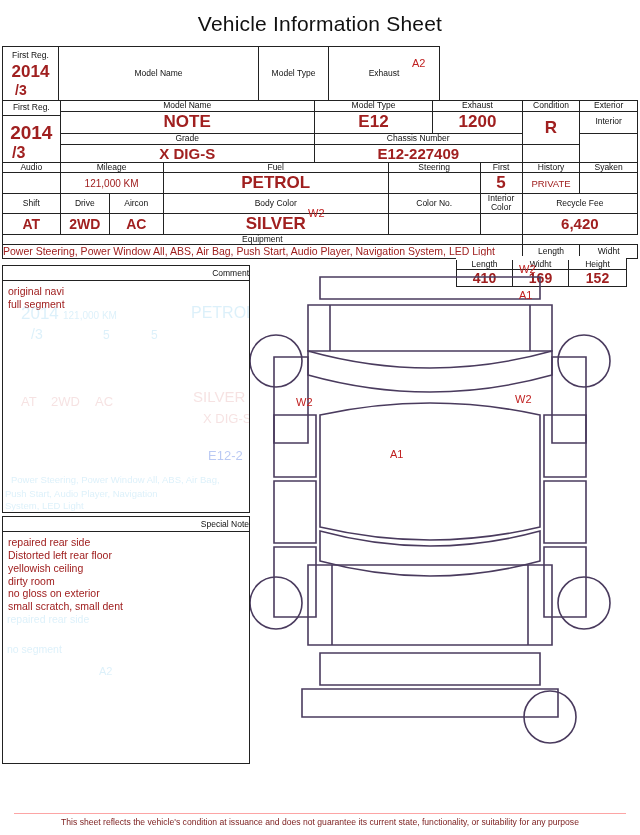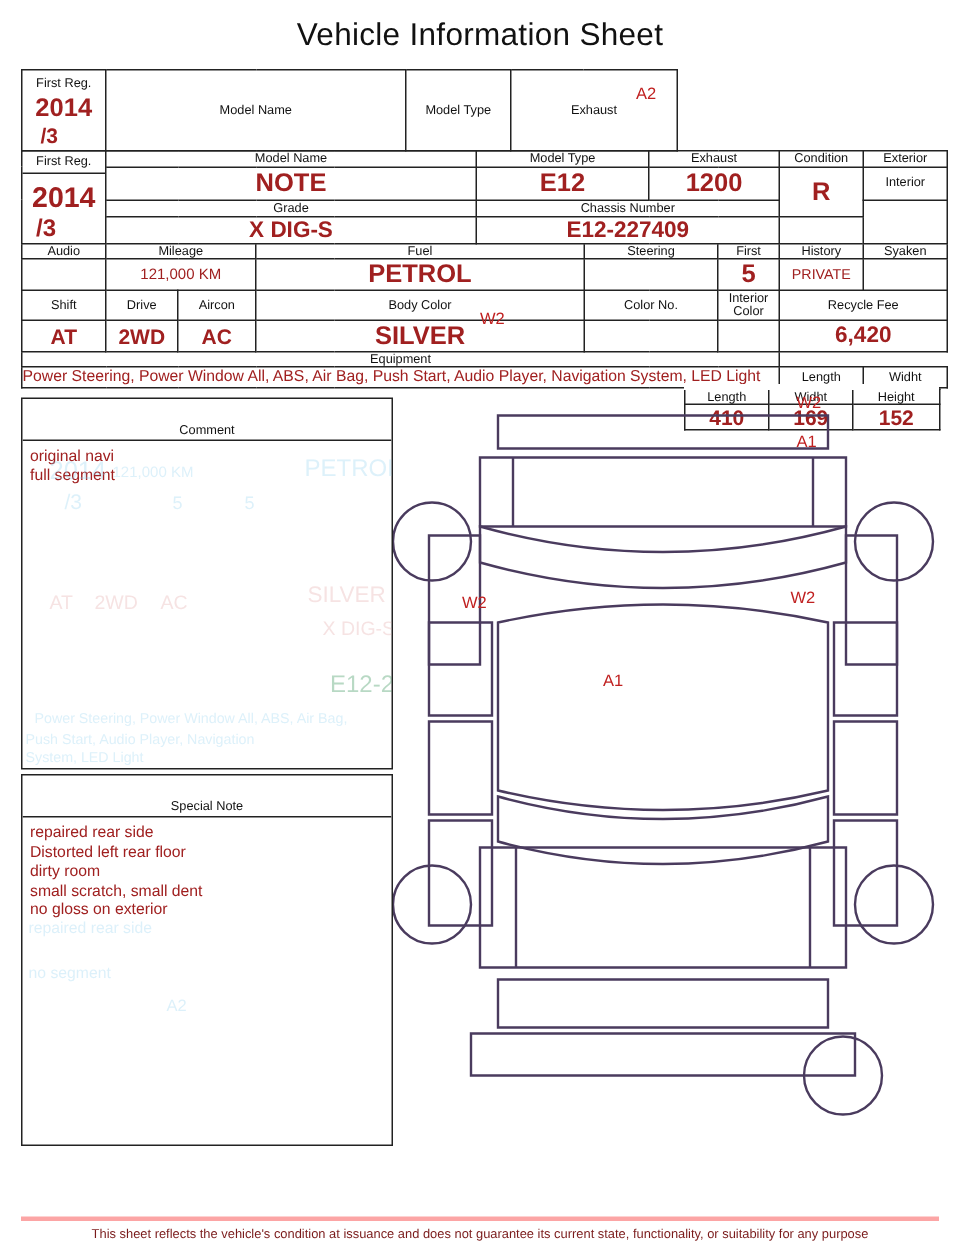--- a/index.html
+++ b/index.html
@@ -6,21 +6,21 @@
   html, body { margin:0; padding:0; }
   body {
     width: 640px;
     height: 835px;
     background: #ffffff;
     font-family: "Liberation Sans", sans-serif;
     color: #7a1b1b;
     position: relative;
     overflow: hidden;
   }
-  .page { position:relative; width:640px; height:835px; padding: 0 14px; }
+  .page { position:relative; width:640px; height:835px; padding: 0 2px; }
 
   .title {
     text-align:center;
     font-size: 21px;
     color: #111;
     font-weight: 400;
     padding: 12px 0 10px 0;
     letter-spacing: 0.2px;
   }
 
@@ -36,37 +36,37 @@
 
   .top-wrap { display:flex; gap:0; }
   .left-block { width: 500px; }
 
   
   .bottom { display:flex; margin-top: 6px; }
   .comment-col { width: 248px; }
   .diagram-col { flex:1; position:relative; }
 
   .box { border:1px solid #222; }
-  .box-hdr { font-size:8.5px; color:#111; text-align:center; border-bottom:1px solid #222; padding:2px 0;margin-top:13px; }
+  .box-hdr { font-size:8.5px; color:#111; text-align:right; border-bottom:1px solid #222; padding:2px 0; }
   .notes { padding: 4px 4px 4px 5px; font-size: 10.5px; line-height: 1.22; color:#a02020; }
   .notes div { white-space: pre; }
 
   .comment-box { height: 248px; position:relative; overflow:hidden; }
   .special-box { height: 248px; position:relative; overflow:hidden; margin-top: 3px;}
 
   .ghost {
     position:absolute; inset:0; pointer-events:none;
     opacity:0.30;
   }
   .ghost span { position:absolute; white-space:nowrap; }
 
   .footer {
     position:absolute; left:14px; right:14px; bottom: 8px;
     font-size: 8.6px; color:#7a1b1b; text-align:center;
-    border-top:3px solid #fca5a5; padding-top: 3px;
+    border-top:1px solid #fca5a5; padding-top: 3px;
   }
 
   .equip-row td { padding: 3px 4px; }
   .equip-text { font-size: 10.5px; line-height:1.25; color:#a02020; }
 
   svg { display:block; }
   .dg-line { fill:none; stroke:#4a3b5e; stroke-width:1.6; }
 </style>
 </head>
 <body>
@@ -263,35 +263,36 @@
             <span style="left: 28px; top: 60px; font-size: 14px; color: rgb(143, 208, 239);">/3</span>
             <span style="left: 60px; top: 44px; font-size: 10px; color: rgb(143, 208, 239);">121,000 KM</span>
             <span style="left: 188px; top: 38px; font-size: 16px; color: rgb(143, 208, 239);">PETROL</span>
             <span style="left: 100px; top: 62px; font-size: 12px; color: rgb(143, 208, 239);">5</span>
             <span style="left: 148px; top: 62px; font-size: 12px; color: rgb(143, 208, 239);">5</span>
             <span style="left: 190px; top: 122px; font-size: 15px; color: rgb(226, 162, 162);">SILVER</span>
             <span style="left: 18px; top: 128px; font-size: 13px; color: rgb(226, 162, 162);">AT</span>
             <span style="left: 48px; top: 128px; font-size: 13px; color: rgb(226, 162, 162);">2WD</span>
             <span style="left: 92px; top: 128px; font-size: 13px; color: rgb(226, 162, 162);">AC</span>
             <span style="left: 200px; top: 145px; font-size: 13px; color: rgb(226, 162, 162);">X DIG-S</span>
-            <span style="left: 205px; top: 182px; font-size: 16px; color: #15803d;">E12-2</span>
+            <span style="left: 205px; top: 182px; font-size: 13px; color: #1d4ed8;">E12-2</span>
             <span style="left: 8px; top: 208px; font-size: 9.5px; color: rgb(143, 208, 239);">Power Steering, Power Window  All, ABS, Air Bag,</span>
             <span style="left: 2px; top: 222px; font-size: 9.5px; color: rgb(143, 208, 239);">Push Start, Audio Player, Navigation</span>
             <span style="left: 2px; top: 234px; font-size: 9.5px; color: rgb(143, 208, 239);">System, LED Light</span>
           </div>
       </div>
 
       <div class="box special-box">
         <div class="box-hdr">Special Note</div>
         <div class="notes">
           <div>repaired rear side</div>
           <div>Distorted left rear floor</div>
+          <div>yellowish ceiling</div>
           <div>dirty room</div>
+          <div>no gloss on exterior</div>
           <div>small scratch, small dent</div>
-          <div>no gloss on exterior</div>
         </div>
         <div class="ghost" id="ghost2">
             <span style="left: 4px; top: 96px; font-size: 10.5px; color: rgb(143, 208, 239);">repaired rear side</span>
             <span style="left: 4px; top: 126px; font-size: 10.5px; color: rgb(143, 208, 239);">no segment</span>
             <span style="left: 96px; top: 148px; font-size: 11px; color: rgb(143, 208, 239);">A2</span>
           </div>
       </div>
 
     </div>
 

